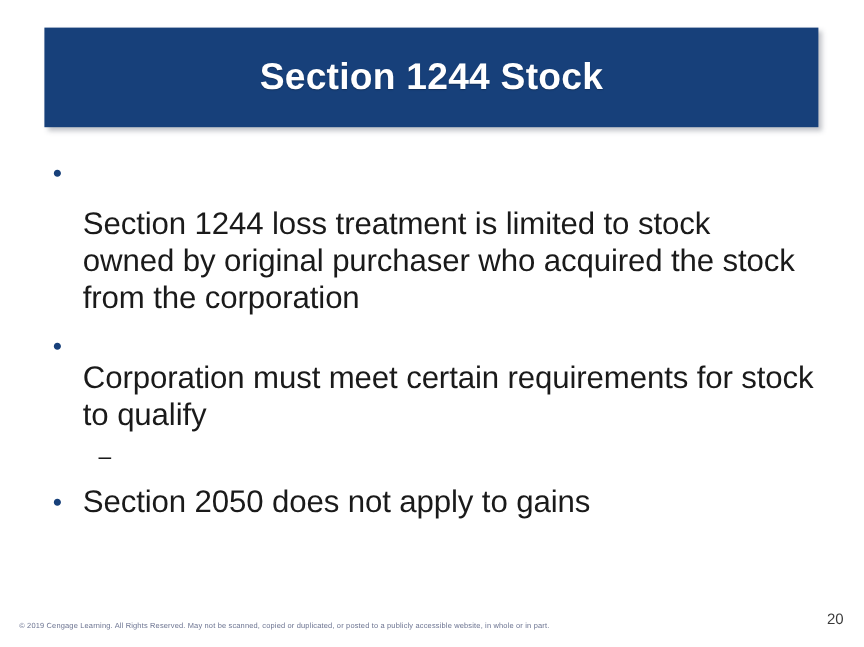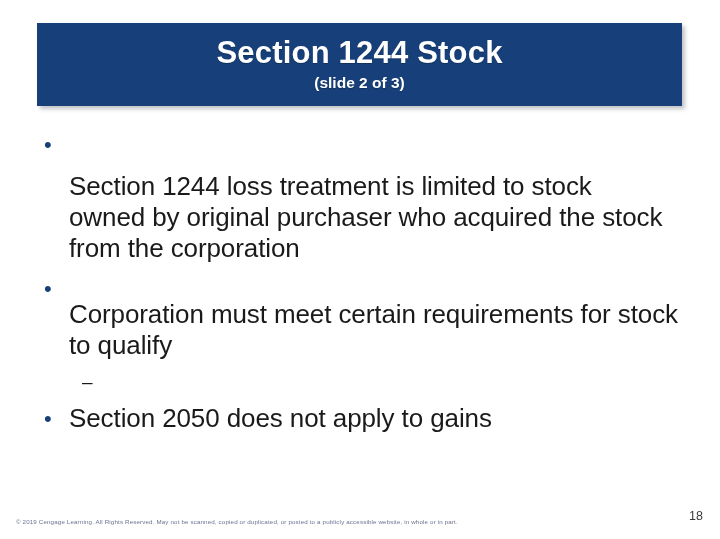--- a/index.html
+++ b/index.html
@@ -123,21 +123,20 @@
     top: 509px;
     font-size: 12.5px;
     color: #3a3a3a;
   }
 </style>
 </head>
 <body>
 
 <div class="title-banner">
   <div class="title-main">Section 1244 Stock</div>
-  <div class="title-sub">(slide 2 of 3)</div>
 </div>
 
 <div class="content">
 
   <div class="bullet-row">
     <span class="bullet-marker">•</span>
     <span class="bullet-text b1">Section 1244 loss treatment is limited to stock owned by original purchaser who acquired the stock from the corporation</span>
   </div>
 
   <div class="bullet-row">
@@ -151,13 +150,13 @@
 
   <div class="bullet-row">
     <span class="bullet-marker">•</span>
     <span class="bullet-text">Section 2050 does not apply to gains</span>
   </div>
 
 </div>
 
 <div class="footer-copyright">© 2019 Cengage Learning. All Rights Reserved. May not be scanned, copied or duplicated, or posted to a publicly accessible website, in whole or in part.</div>
 
-<div class="slide-number">18</div>
+<div class="slide-number">20</div>
 
 </body></html>

